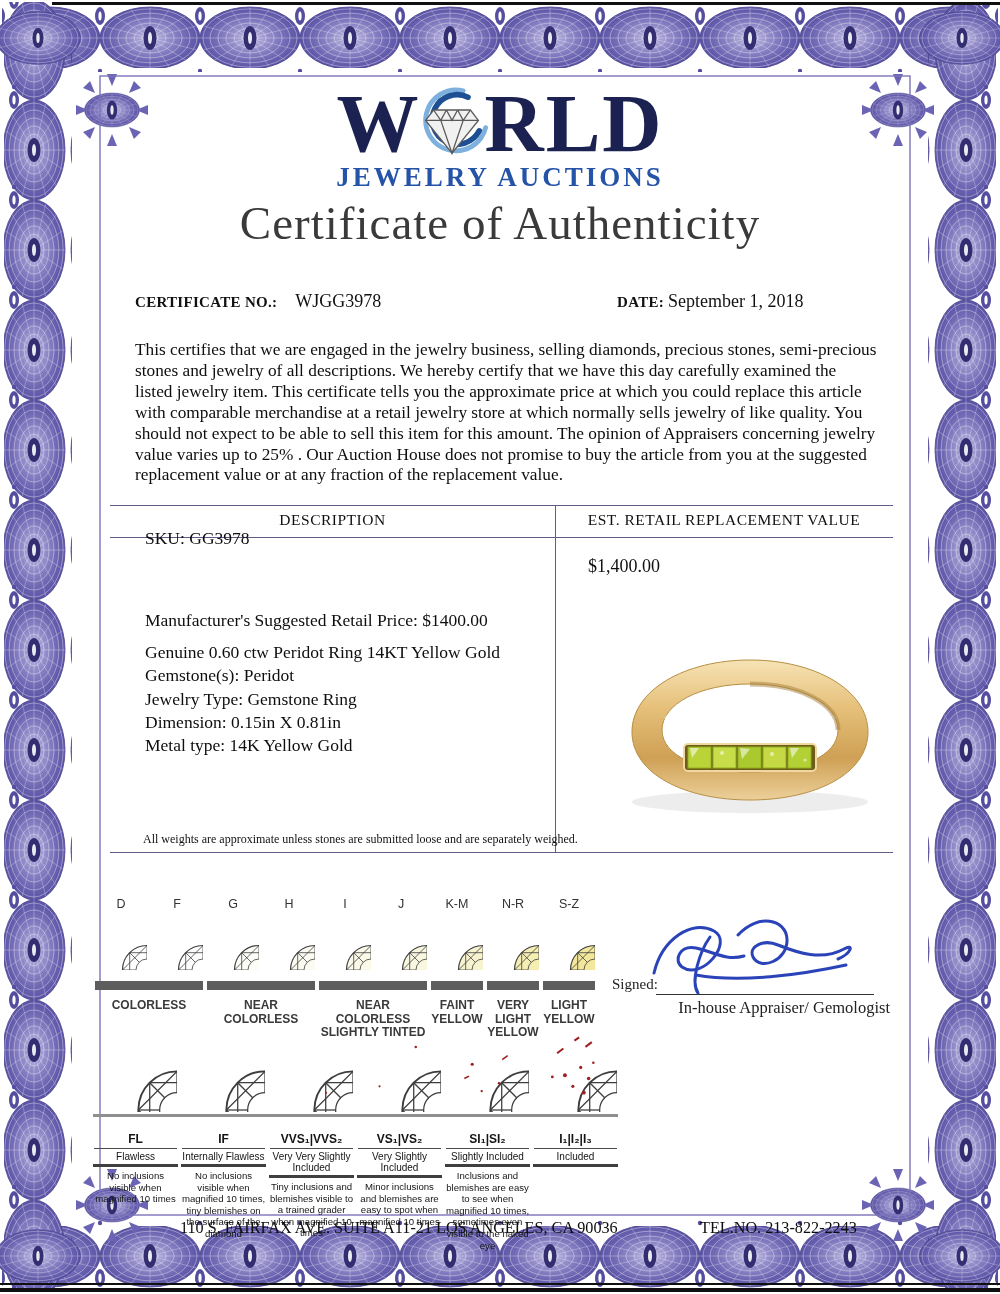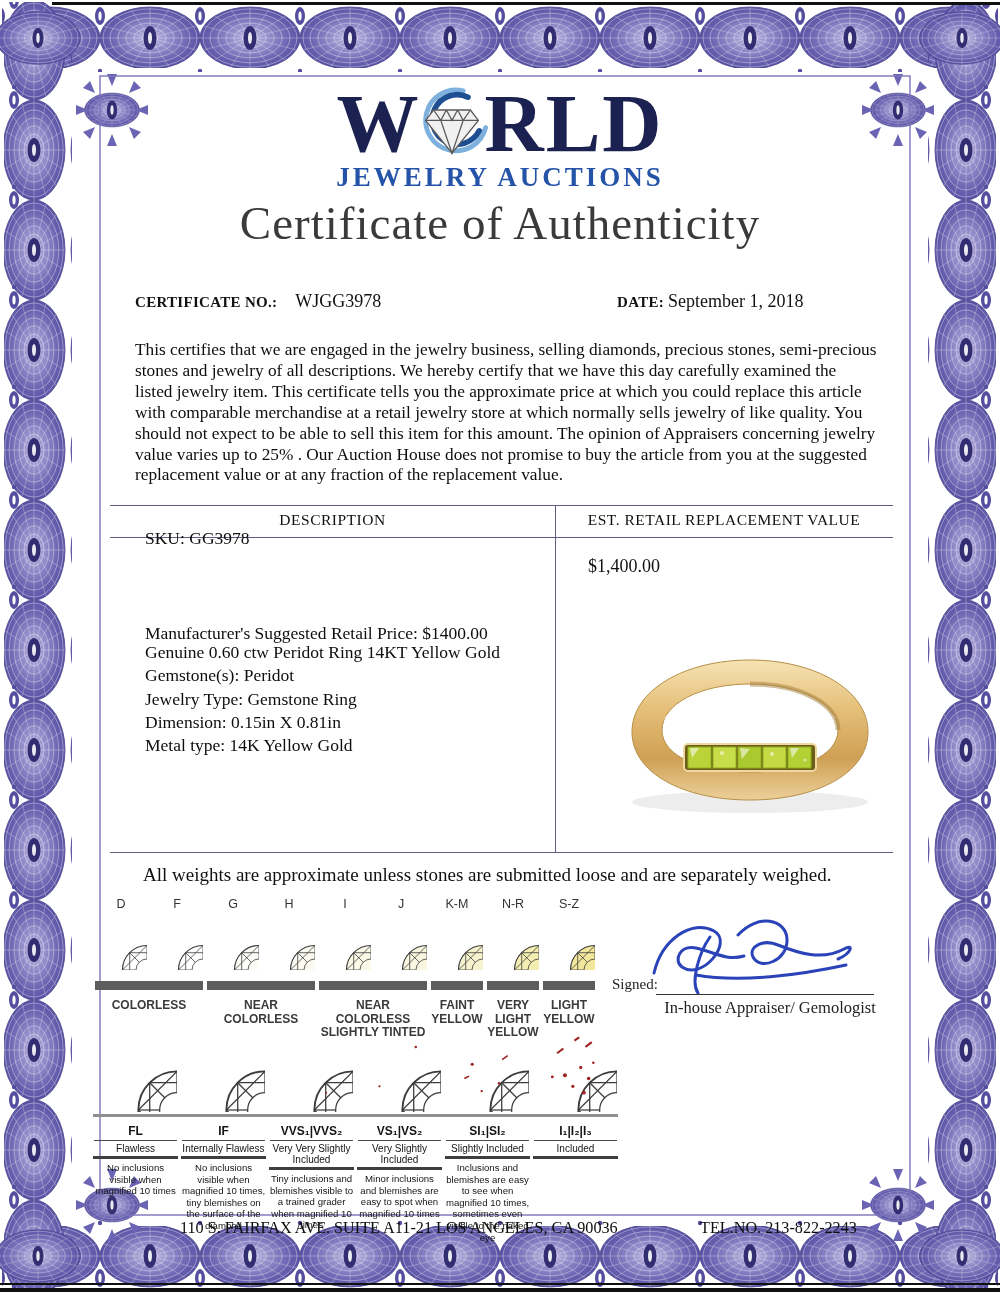--- a/index.html
+++ b/index.html
@@ -30,27 +30,27 @@
   
   .cgrid{left:95px;top:897px;display:grid;grid-template-columns:repeat(9,52px);gap:4px}
   .cletter{font-size:12.5px;color:#333;text-align:center;height:17px}
   .gem{width:52px;height:52px;display:block;margin:0 auto}
   .cbar{height:9px;background:#5d5d5d;margin-top:7px}
   .cb12{grid-column:1/3}.cb34{grid-column:3/5}.cb56{grid-column:5/7}
   .cb7{grid-column:7/8}.cb8{grid-column:8/9}.cb9{grid-column:9/10}
   .cglab{margin-top:5px;font-weight:bold;font-size:12px;line-height:13.5px;color:#3a3a3a;text-align:center}
   
   .sig-line{left:656px;top:994px;width:218px;border-bottom:1.5px solid #333}
-  .sig-title{left:650px;top:998px;width:240px;text-align:center;font-size:16.5px;color:#222}
+  .sig-title{left:650px;top:998px;width:240px;text-align:right;font-size:16.5px;color:#222}
   .signed{left:612px;top:976px;font-size:15px;color:#222}
   
   .kgrid{left:93px;top:1026px;display:grid;grid-template-columns:repeat(6,85px);gap:3px}
   .kcell{display:flex;flex-direction:column}
   .kcell svg{width:82px;height:86px;margin:0 auto}
-  .kgrade{margin-top:12px;font-weight:bold;font-size:12px;text-align:center;color:#141414}
+  .kgrade{margin-top:20px;font-weight:bold;font-size:12px;text-align:center;color:#141414}
   .kl1{border-top:1.5px solid #4a4a4a;margin:2px 1px 1px}
   .kname{font-weight:normal;font-size:10px;text-align:center;color:#141414;padding:1px 0}
   .kl2{border-top:3px solid #3f3f3f;margin:1px 0 3px}
   .kdesc{font-size:9.6px;line-height:11.6px;text-align:center;color:#161616}
   .kdivider{left:93px;top:1114px;width:525px;height:3px;background:#8f8f8f}
   
   .foot{font-size:16.2px;color:#0e0e0e}
 </style>
 </head>
 <body>
@@ -217,21 +217,21 @@
   <div class="abs body-par">This certifies that we are engaged in the jewelry business, selling diamonds, precious stones, semi-precious stones and jewelry of all descriptions.  We hereby certify that we have this day carefully examined the listed jewelry item.  This certificate tells you the approximate price at which you could replace this article with comparable merchandise at a retail jewelry store at which normally sells jewelry of like quality.  You should not expect to be able to sell this item for this amount.  The opinion of Appraisers concerning jewelry value varies up to 25% .   Our Auction House does not promise to buy the article from you at the suggested replacement value or at any fraction of the replacement value.</div>
 
   <div class="abs hline" style="left:110px;top:505px;width:783px"></div>
   <div class="abs th" style="left:110px;top:511px;width:445px">DESCRIPTION</div>
   <div class="abs th" style="left:555px;top:511px;width:338px">EST. RETAIL REPLACEMENT VALUE</div>
   <div class="abs hline" style="left:110px;top:537px;width:783px"></div>
   <div class="abs vline" style="left:555px;top:505px;height:347px"></div>
   <div class="abs hline" style="left:110px;top:852px;width:783px"></div>
 
   <div class="abs desc-line" style="left:145px;top:528px">SKU: GG3978</div>
-  <div class="abs desc-line" style="left:145px;top:623px">Manufacturer's Suggested Retail Price: $1400.00</div>
+  <div class="abs desc-line" style="left:145px;top:610px">Manufacturer's Suggested Retail Price: $1400.00</div>
   <div class="abs detail-list" style="left:145px;top:641px">
     <div>Genuine 0.60 ctw Peridot Ring 14KT Yellow Gold</div>
     <div>Gemstone(s): Peridot</div>
     <div>Jewelry Type: Gemstone Ring</div>
     <div>Dimension: 0.15in X 0.81in</div>
     <div>Metal type: 14K Yellow Gold</div>
   </div>
   <div class="abs" style="left:588px;top:556px;font-size:18px">$1,400.00</div>
 
   <svg class="abs" style="left:600px;top:632px" width="300" height="190" viewBox="0 0 300 190">
@@ -260,21 +260,21 @@
       <polygon points="90,116 99,116 92,126"></polygon>
         <polygon points="140,116 150,117 142,127"></polygon>
       <polygon points="190,116 199,116 192,126"></polygon>
         <circle cx="122" cy="121" r="2"></circle>
       <circle cx="172" cy="122" r="2"></circle>
         <circle cx="205" cy="128" r="1.6"></circle>
     </g>
     <rect x="84" y="112" width="132" height="27" rx="4" fill="none" stroke="#f0d9a0" stroke-width="2"></rect>
   </svg>
 
-  <div class="abs" style="left:143px;top:864px;font-size:19px">All weights are approximate unless stones are submitted loose and are separately weighed.</div>
+  <div class="abs" style="left:143px;top:832px;font-size:12px">All weights are approximate unless stones are submitted loose and are separately weighed.</div>
 
   <div class="abs cgrid">
     <div class="cletter">D</div>
     <div class="cletter">F</div>
     <div class="cletter">G</div>
     <div class="cletter">H</div>
     <div class="cletter">I</div>
     <div class="cletter">J</div>
     <div class="cletter">K-M</div>
     <div class="cletter">N-R</div>

